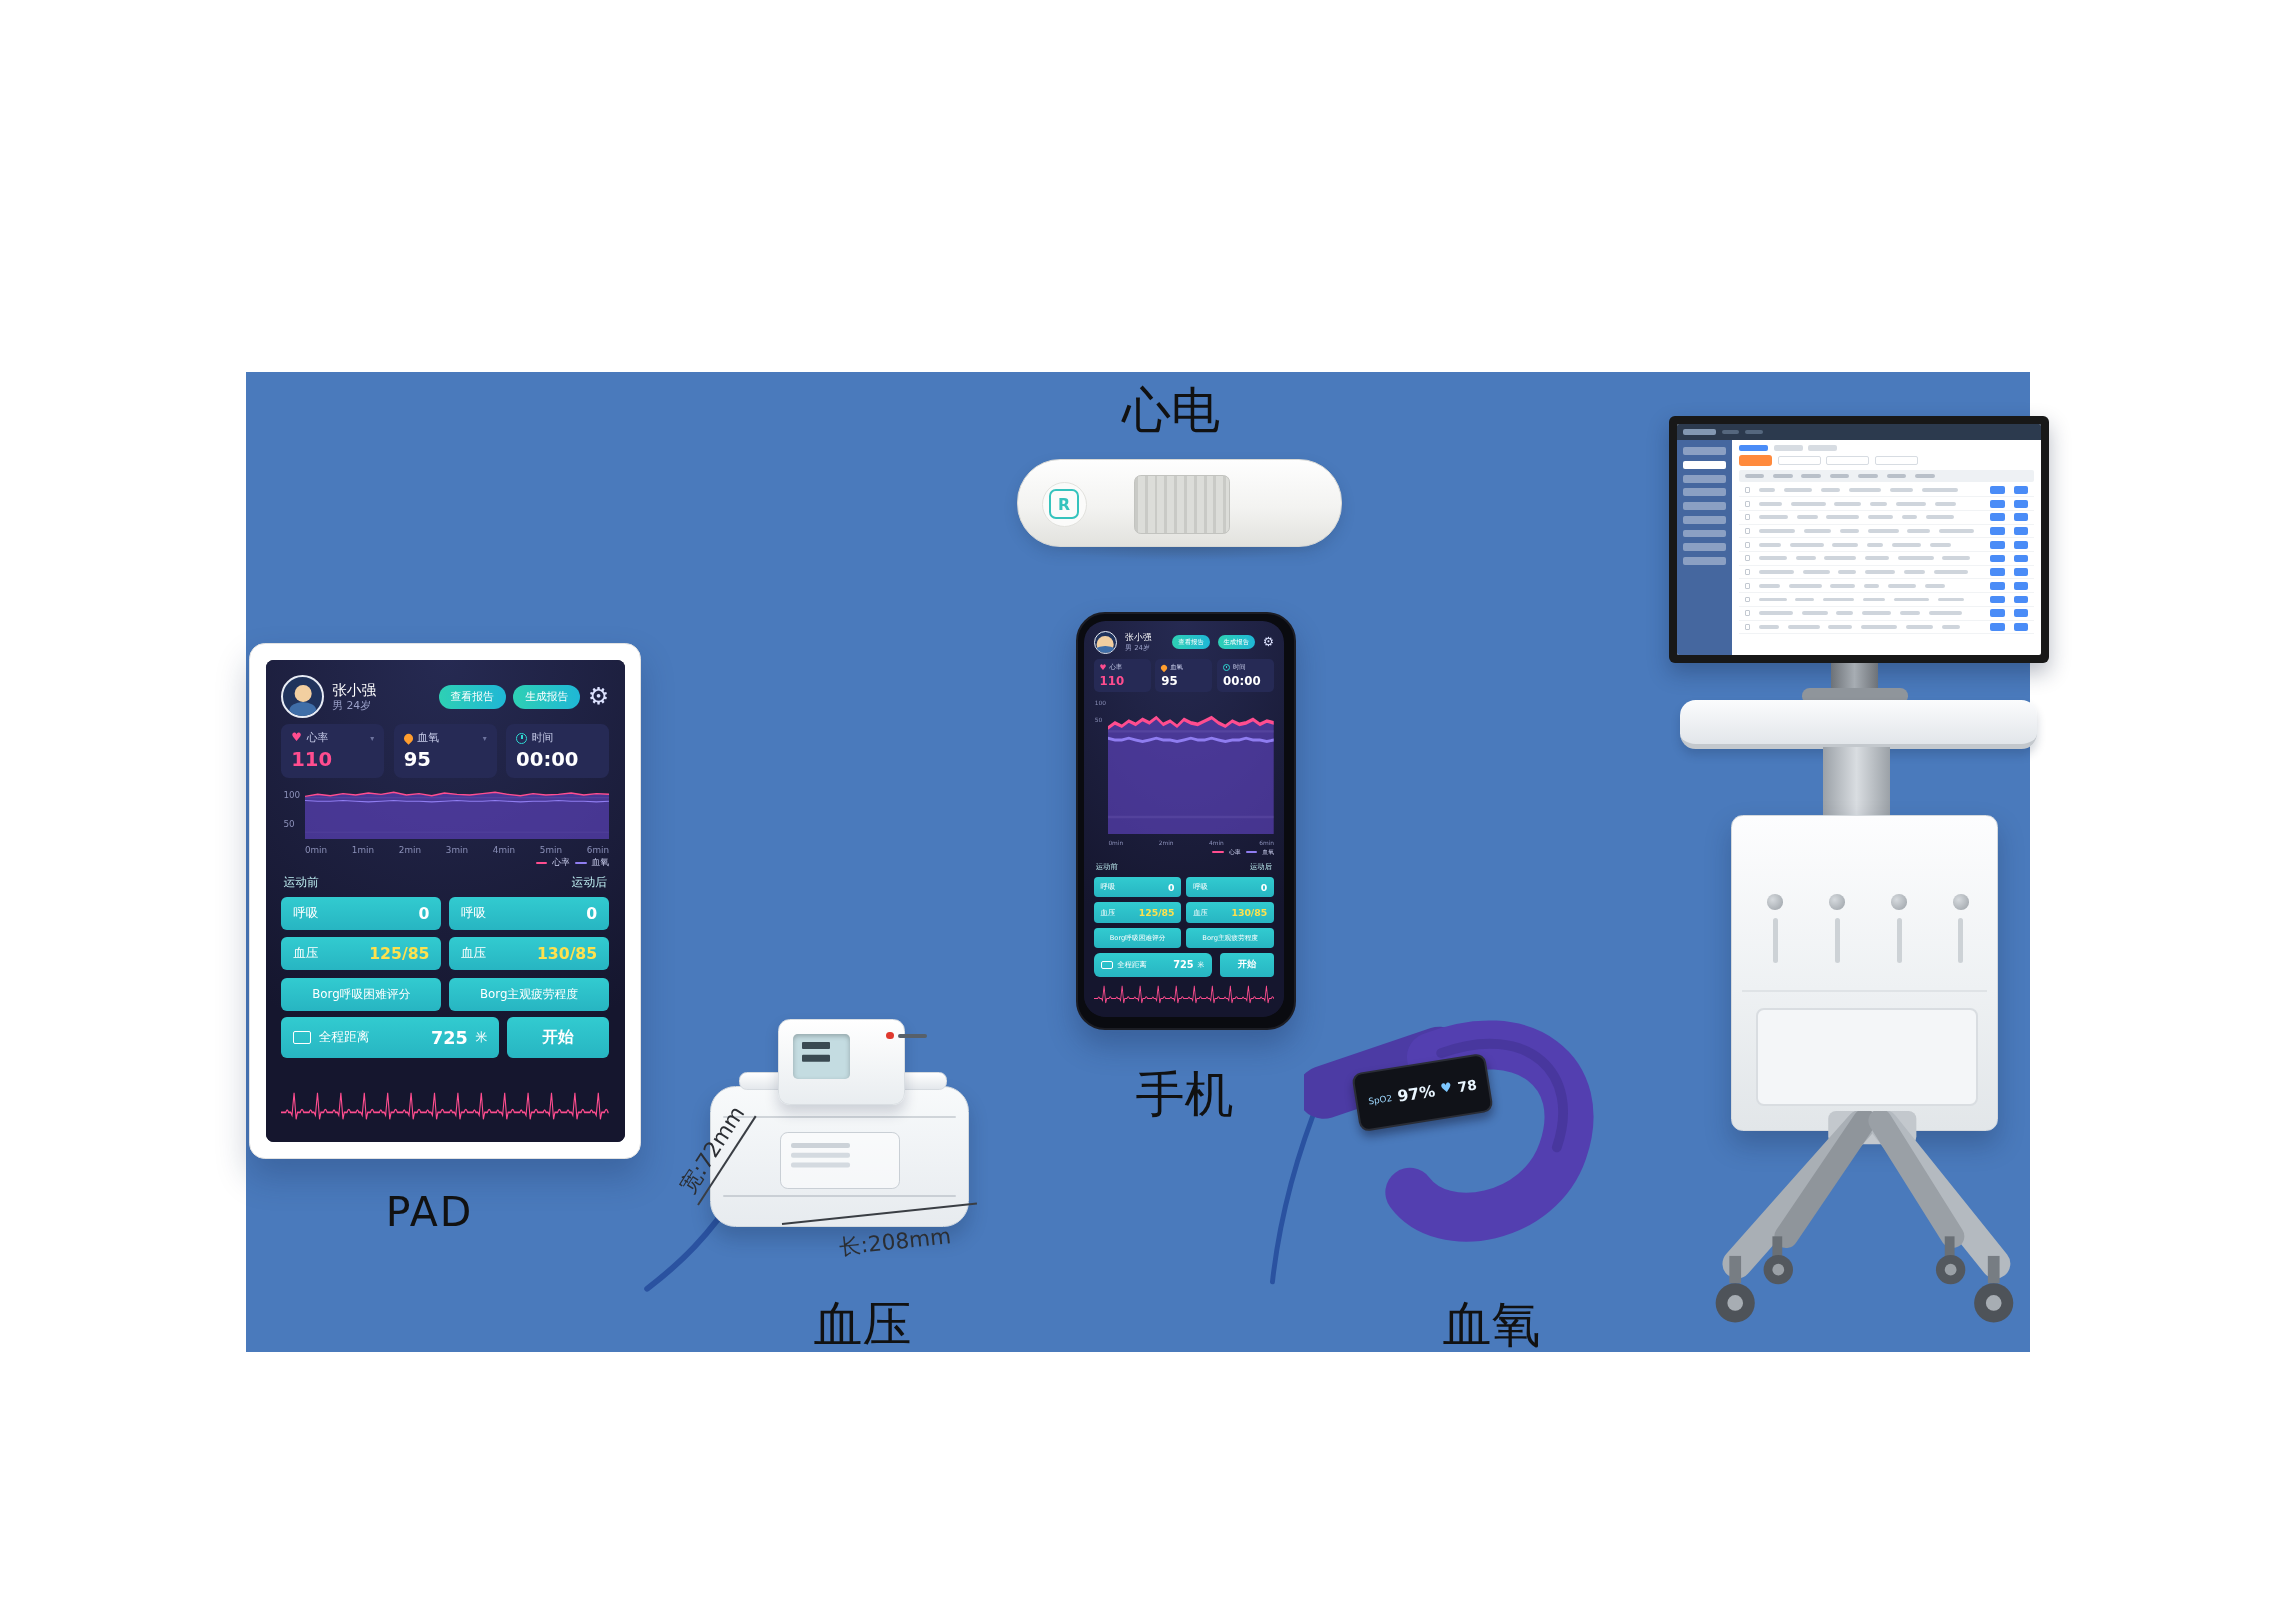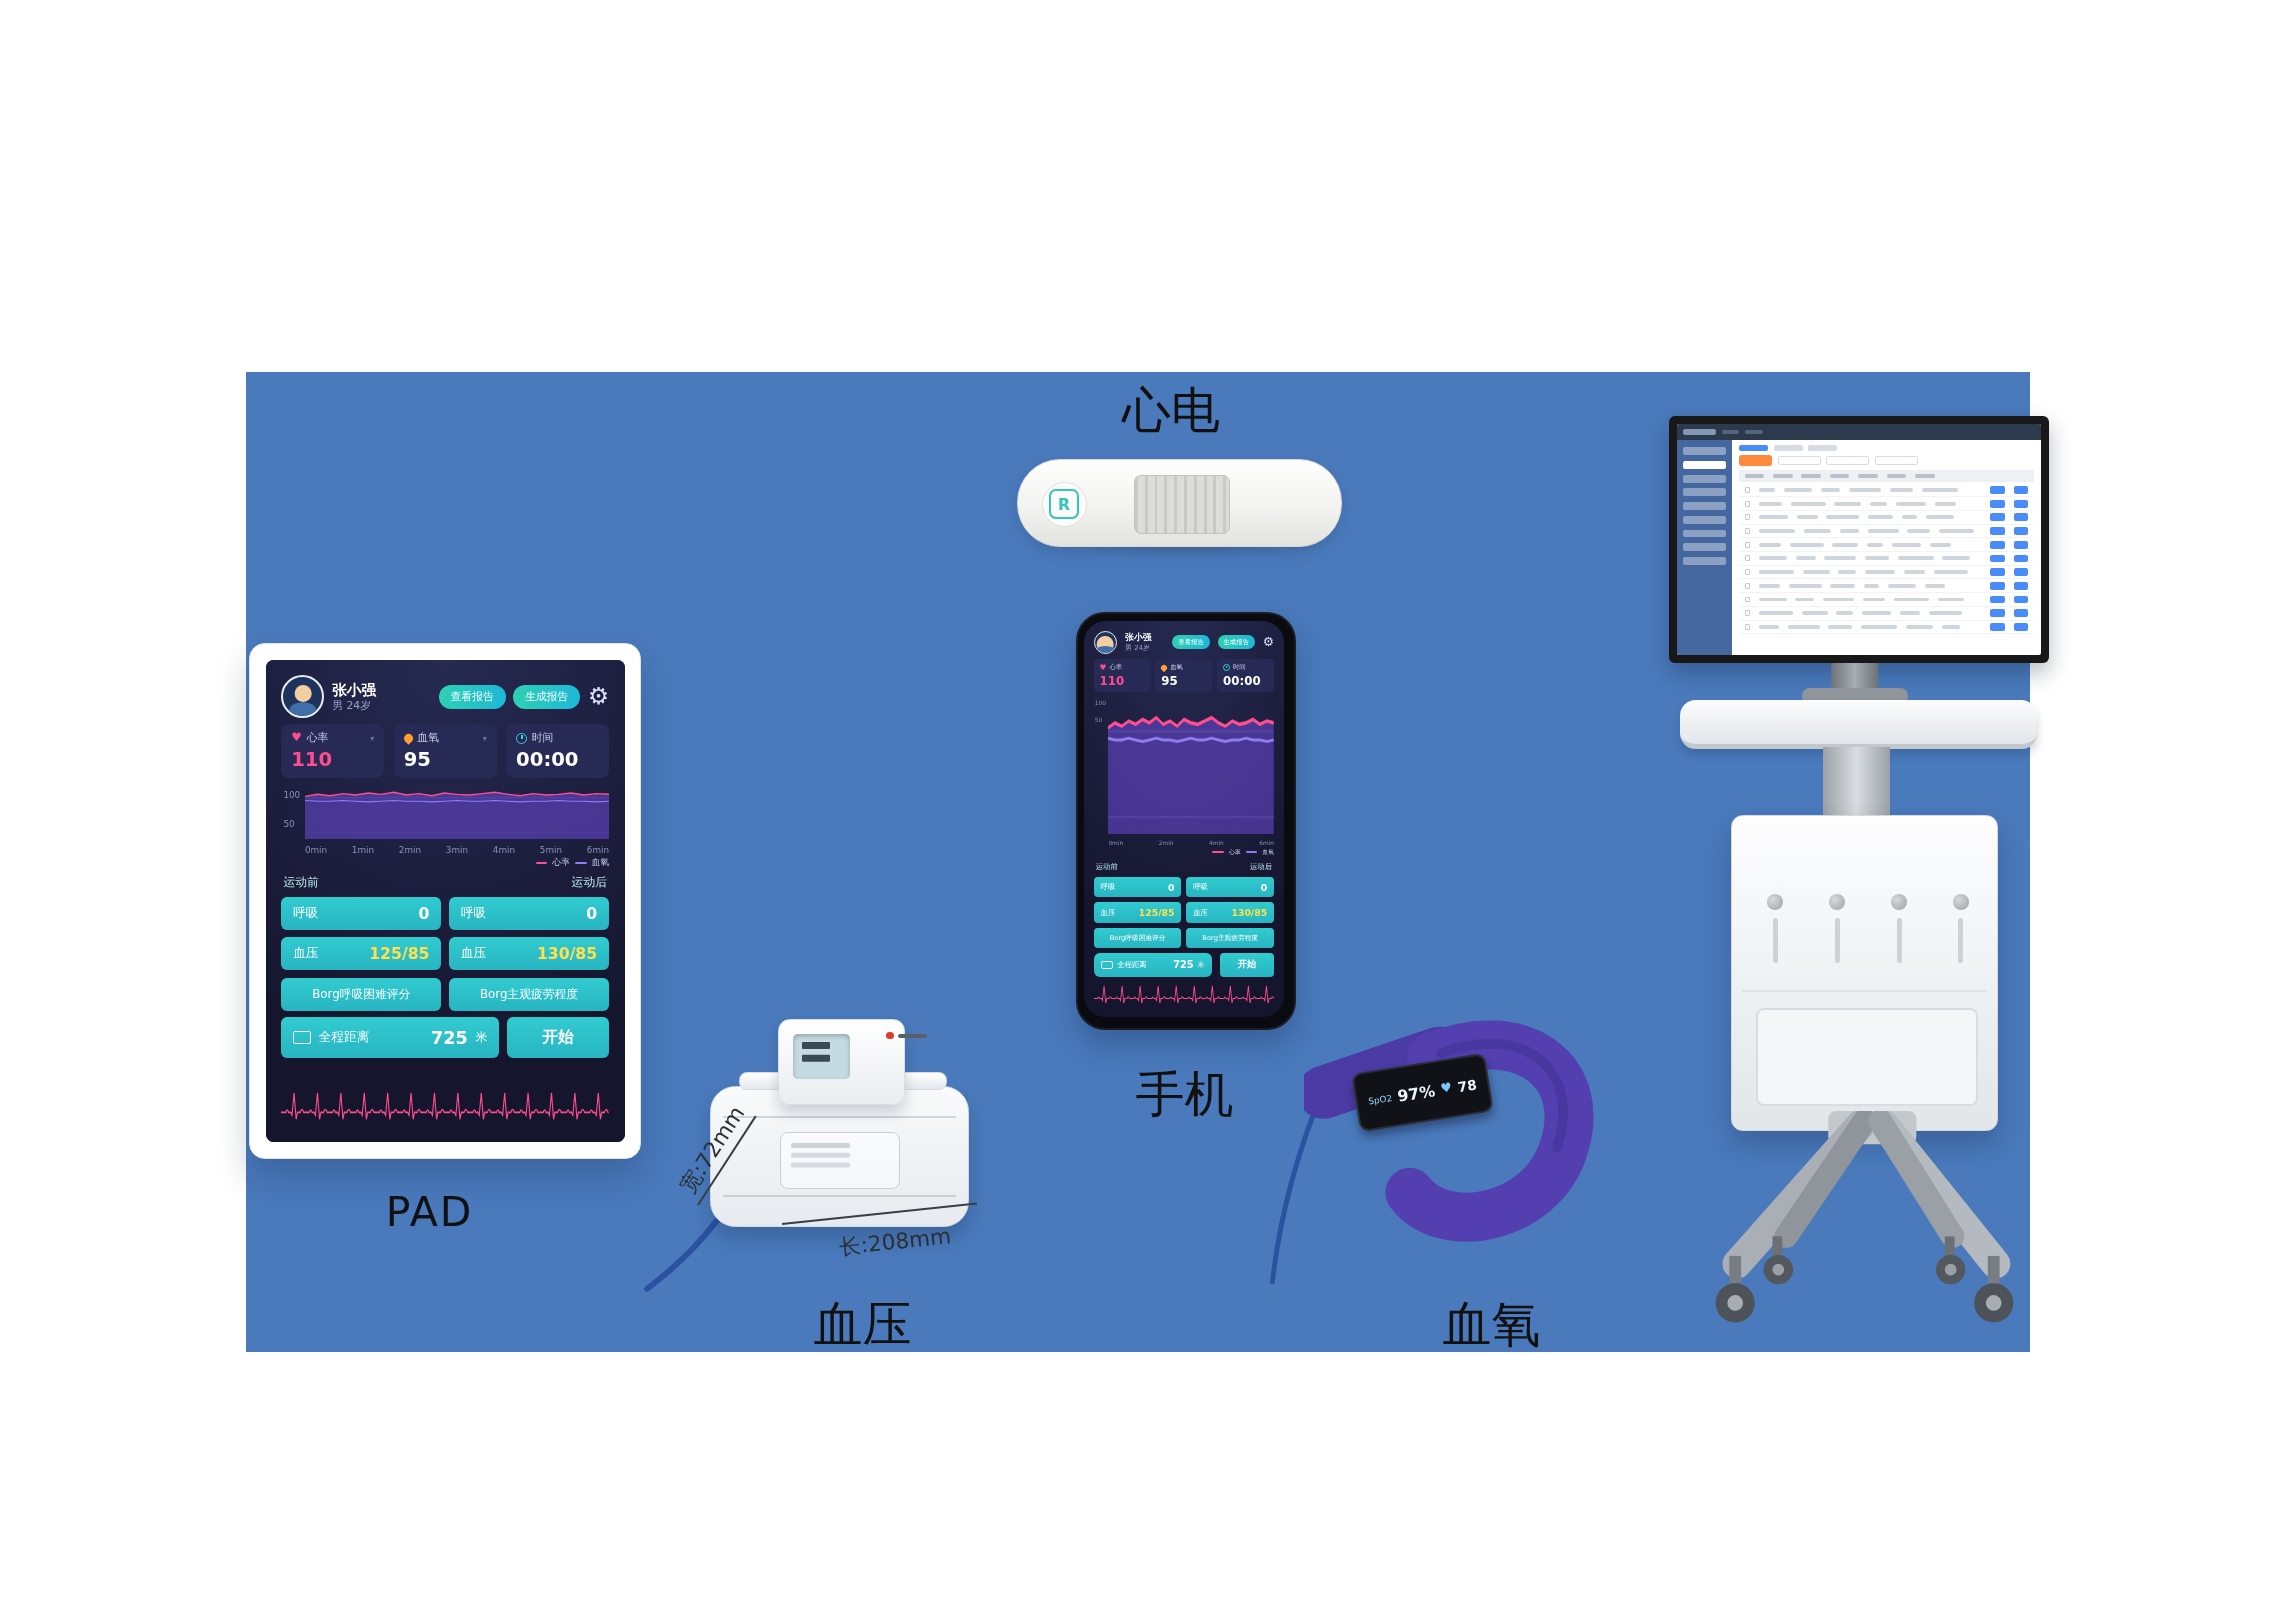--- a/index.html
+++ b/index.html
@@ -33,21 +33,21 @@
   .phone-frame{left:1076px;top:612px;width:216px;height:414px;background:#0a0b10;border:2px solid #1c1d24;
     border-radius:29px;box-shadow:0 15.7px 29px rgba(20,40,80,.3);}
   .phone-screen{position:absolute;left:5.9px;top:6.9px;width:200px;height:396px;border-radius:21.6px;background:#15162e;overflow:hidden;}
 
   .app{position:absolute;inset:0;display:flex;flex-direction:column;gap:5.9px;padding:15.7px;box-sizing:border-box;
     background:radial-gradient(130% 110% at 50% 0%,#262a52 0%,#15162e 75%);border-radius:7.8px;overflow:hidden;color:#fff;}
   .app-header{display:flex;align-items:center;gap:7.8px;}
   .avatar{width:39px;height:39px;border-radius:50%;background:#20335c;border:2px solid #e8ecf5;position:relative;overflow:hidden;flex:none;}
   .avatar::before{content:"";position:absolute;left:50%;top:20%;transform:translateX(-50%);width:16.7px;height:16.7px;border-radius:50%;background:#f2cfa0;}
   .avatar::after{content:"";position:absolute;left:50%;top:64%;transform:translateX(-50%);width:27.4px;height:17.6px;border-radius:50% 50% 0 0;background:#4branch;background:#3f6ea8;}
-  .p-name{font-size:14.7px;font-weight:bold;line-height:1.25;}
+  .p-name{font-size:14.7px;font-weight:normal;line-height:1.25;}
   .p-meta{font-size:10.8px;color:#9aa0c8;}
   .hdr-spacer{flex:1;}
   .pill{background:linear-gradient(90deg,#2ed0b4,#1fb7d6);border-radius:12.7px;padding:4.9px 11.8px;font-size:10.8px;color:#fff;white-space:nowrap;font-family:Liberation Serif, serif;}
   .gear{font-size:23.5px;color:#dde2ff;line-height:1;}
   .stats{display:flex;gap:9.8px;}
   .stat{flex:1;background:#262a55;border-radius:7.8px;padding:6.9px 9.8px;box-sizing:border-box;min-width:0;}
   .stat-top{display:flex;align-items:center;gap:4.9px;font-size:10.8px;color:#c6cbe8;}
   .stat-caret{font-size:7.8px;color:#6d739e;margin-left:auto;}
   .stat-value{font-size:19.6px;font-weight:bold;margin-top:2.9px;}
   .val-pink{color:#ff4d8f;} .val-white{color:#fff;}

